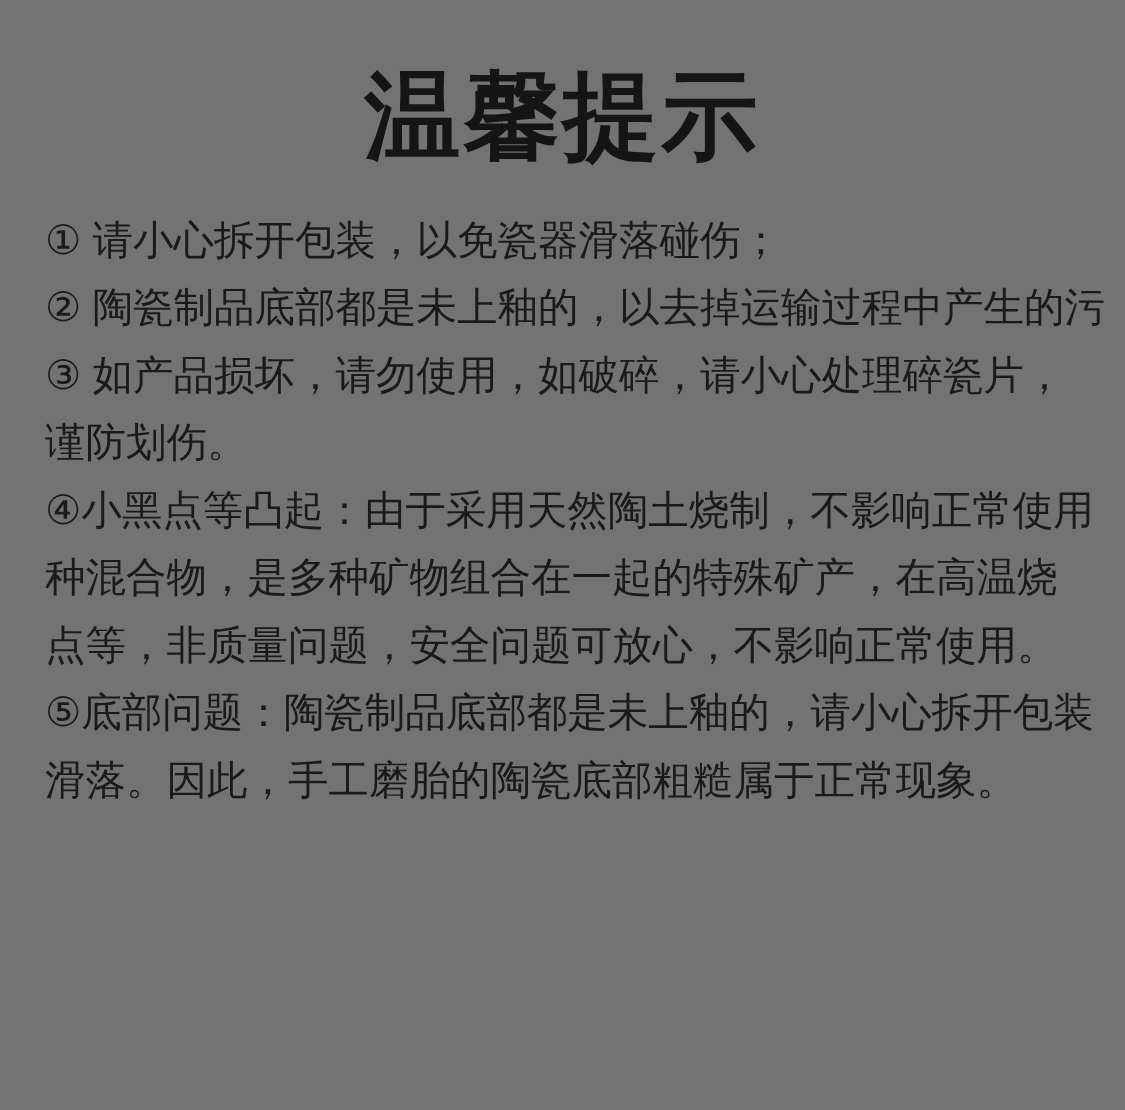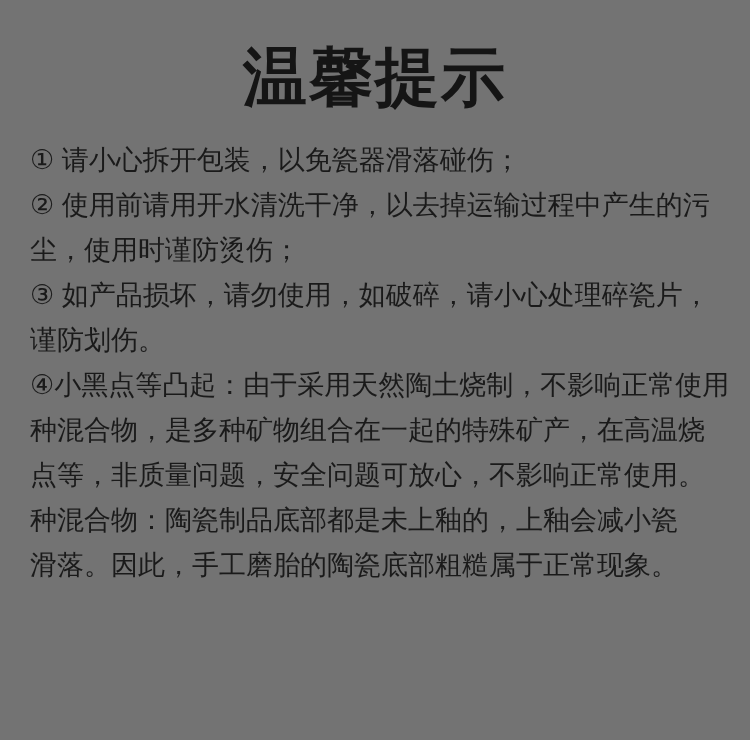--- a/index.html
+++ b/index.html
@@ -46,23 +46,22 @@
   }
 </style>
 </head>
 <body>
 
 <div class="notice-page">
   <h1 class="notice-title">温馨提示</h1>
 
   <div class="notice-lines">
     <div class="notice-line">① 请小心拆开包装，以免瓷器滑落碰伤；</div>
-    <div class="notice-line">② 使用前请用开水清洗干净，以去掉运输过程中产生的污</div>
-    <div class="notice-line">尘，使用时谨防烫伤；</div>
+    <div class="notice-line">② 陶瓷制品底部都是未上釉的，以去掉运输过程中产生的污</div>
     <div class="notice-line">③ 如产品损坏，请勿使用，如破碎，请小心处理碎瓷片，</div>
     <div class="notice-line">谨防划伤。</div>
     <div class="notice-line">④小黑点等凸起：由于采用天然陶土烧制，不影响正常使用</div>
     <div class="notice-line">种混合物，是多种矿物组合在一起的特殊矿产，在高温烧</div>
     <div class="notice-line">点等，非质量问题，安全问题可放心，不影响正常使用。</div>
-    <div class="notice-line">种混合物：陶瓷制品底部都是未上釉的，上釉会减小瓷</div>
+    <div class="notice-line">⑤底部问题：陶瓷制品底部都是未上釉的，请小心拆开包装</div>
     <div class="notice-line">滑落。因此，手工磨胎的陶瓷底部粗糙属于正常现象。</div>
   </div>
 </div>
 
 </body></html>

